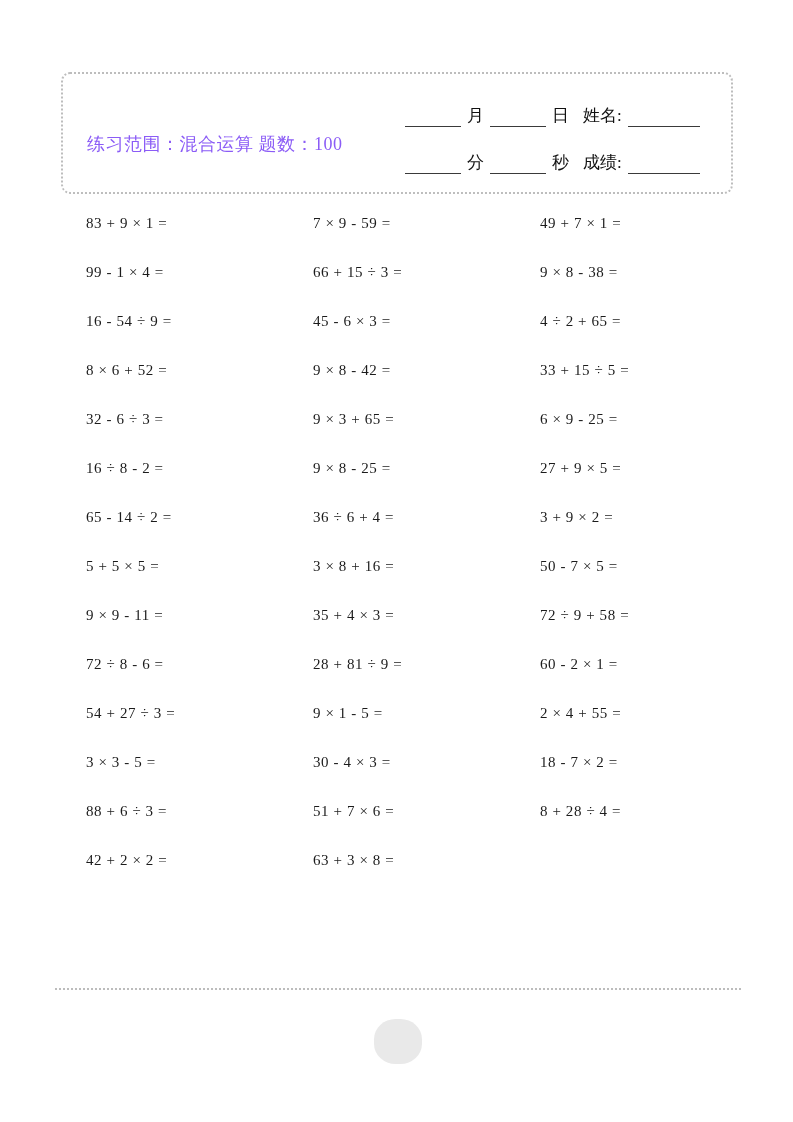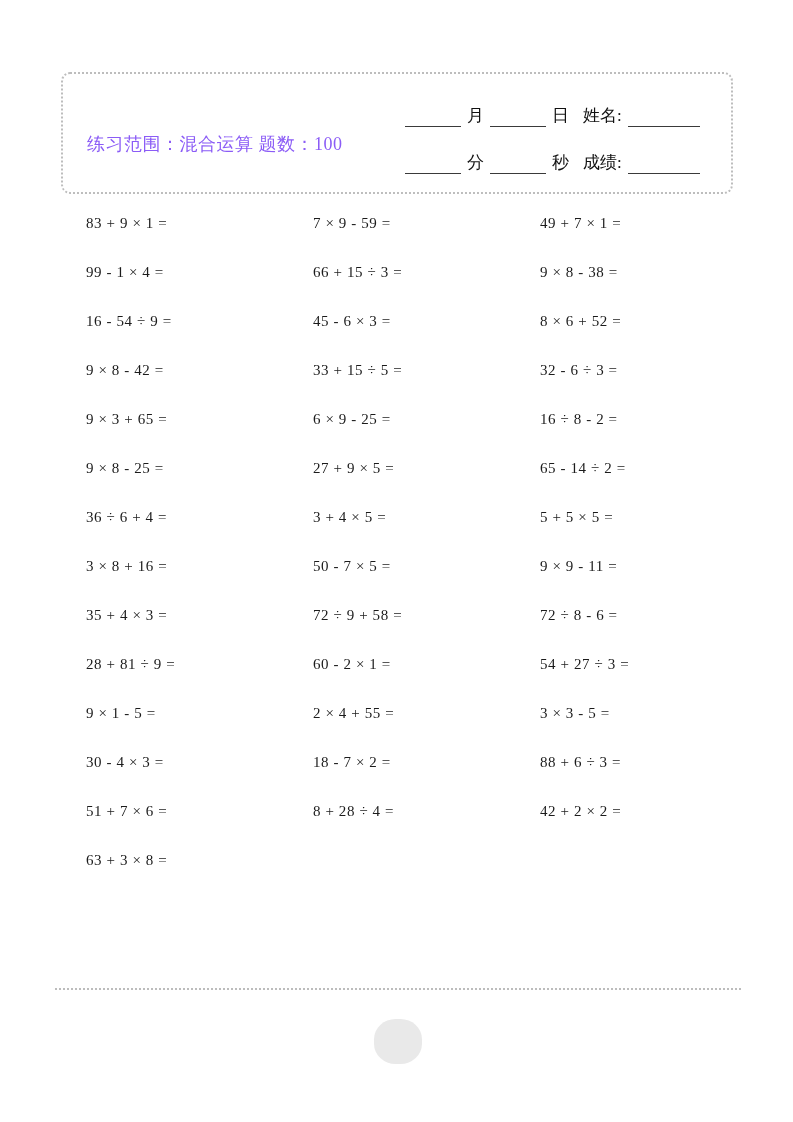--- a/index.html
+++ b/index.html
@@ -115,32 +115,33 @@
 
 <div class="problems-grid">
     <div class="problem">83 + 9 × 1 =</div>
     <div class="problem">7 × 9 - 59 =</div>
     <div class="problem">49 + 7 × 1 =</div>
     <div class="problem">99 - 1 × 4 =</div>
     <div class="problem">66 + 15 ÷ 3 =</div>
     <div class="problem">9 × 8 - 38 =</div>
     <div class="problem">16 - 54 ÷ 9 =</div>
     <div class="problem">45 - 6 × 3 =</div>
+    <div class="problem">4 ÷ 2 + 65 =</div>
     <div class="problem">8 × 6 + 52 =</div>
     <div class="problem">9 × 8 - 42 =</div>
     <div class="problem">33 + 15 ÷ 5 =</div>
     <div class="problem">32 - 6 ÷ 3 =</div>
     <div class="problem">9 × 3 + 65 =</div>
     <div class="problem">6 × 9 - 25 =</div>
     <div class="problem">16 ÷ 8 - 2 =</div>
     <div class="problem">9 × 8 - 25 =</div>
     <div class="problem">27 + 9 × 5 =</div>
     <div class="problem">65 - 14 ÷ 2 =</div>
     <div class="problem">36 ÷ 6 + 4 =</div>
-    <div class="problem">3 + 4 × 5 =</div>
+    <div class="problem">3 + 9 × 2 =</div>
     <div class="problem">5 + 5 × 5 =</div>
     <div class="problem">3 × 8 + 16 =</div>
     <div class="problem">50 - 7 × 5 =</div>
     <div class="problem">9 × 9 - 11 =</div>
     <div class="problem">35 + 4 × 3 =</div>
     <div class="problem">72 ÷ 9 + 58 =</div>
     <div class="problem">72 ÷ 8 - 6 =</div>
     <div class="problem">28 + 81 ÷ 9 =</div>
     <div class="problem">60 - 2 × 1 =</div>
     <div class="problem">54 + 27 ÷ 3 =</div>

